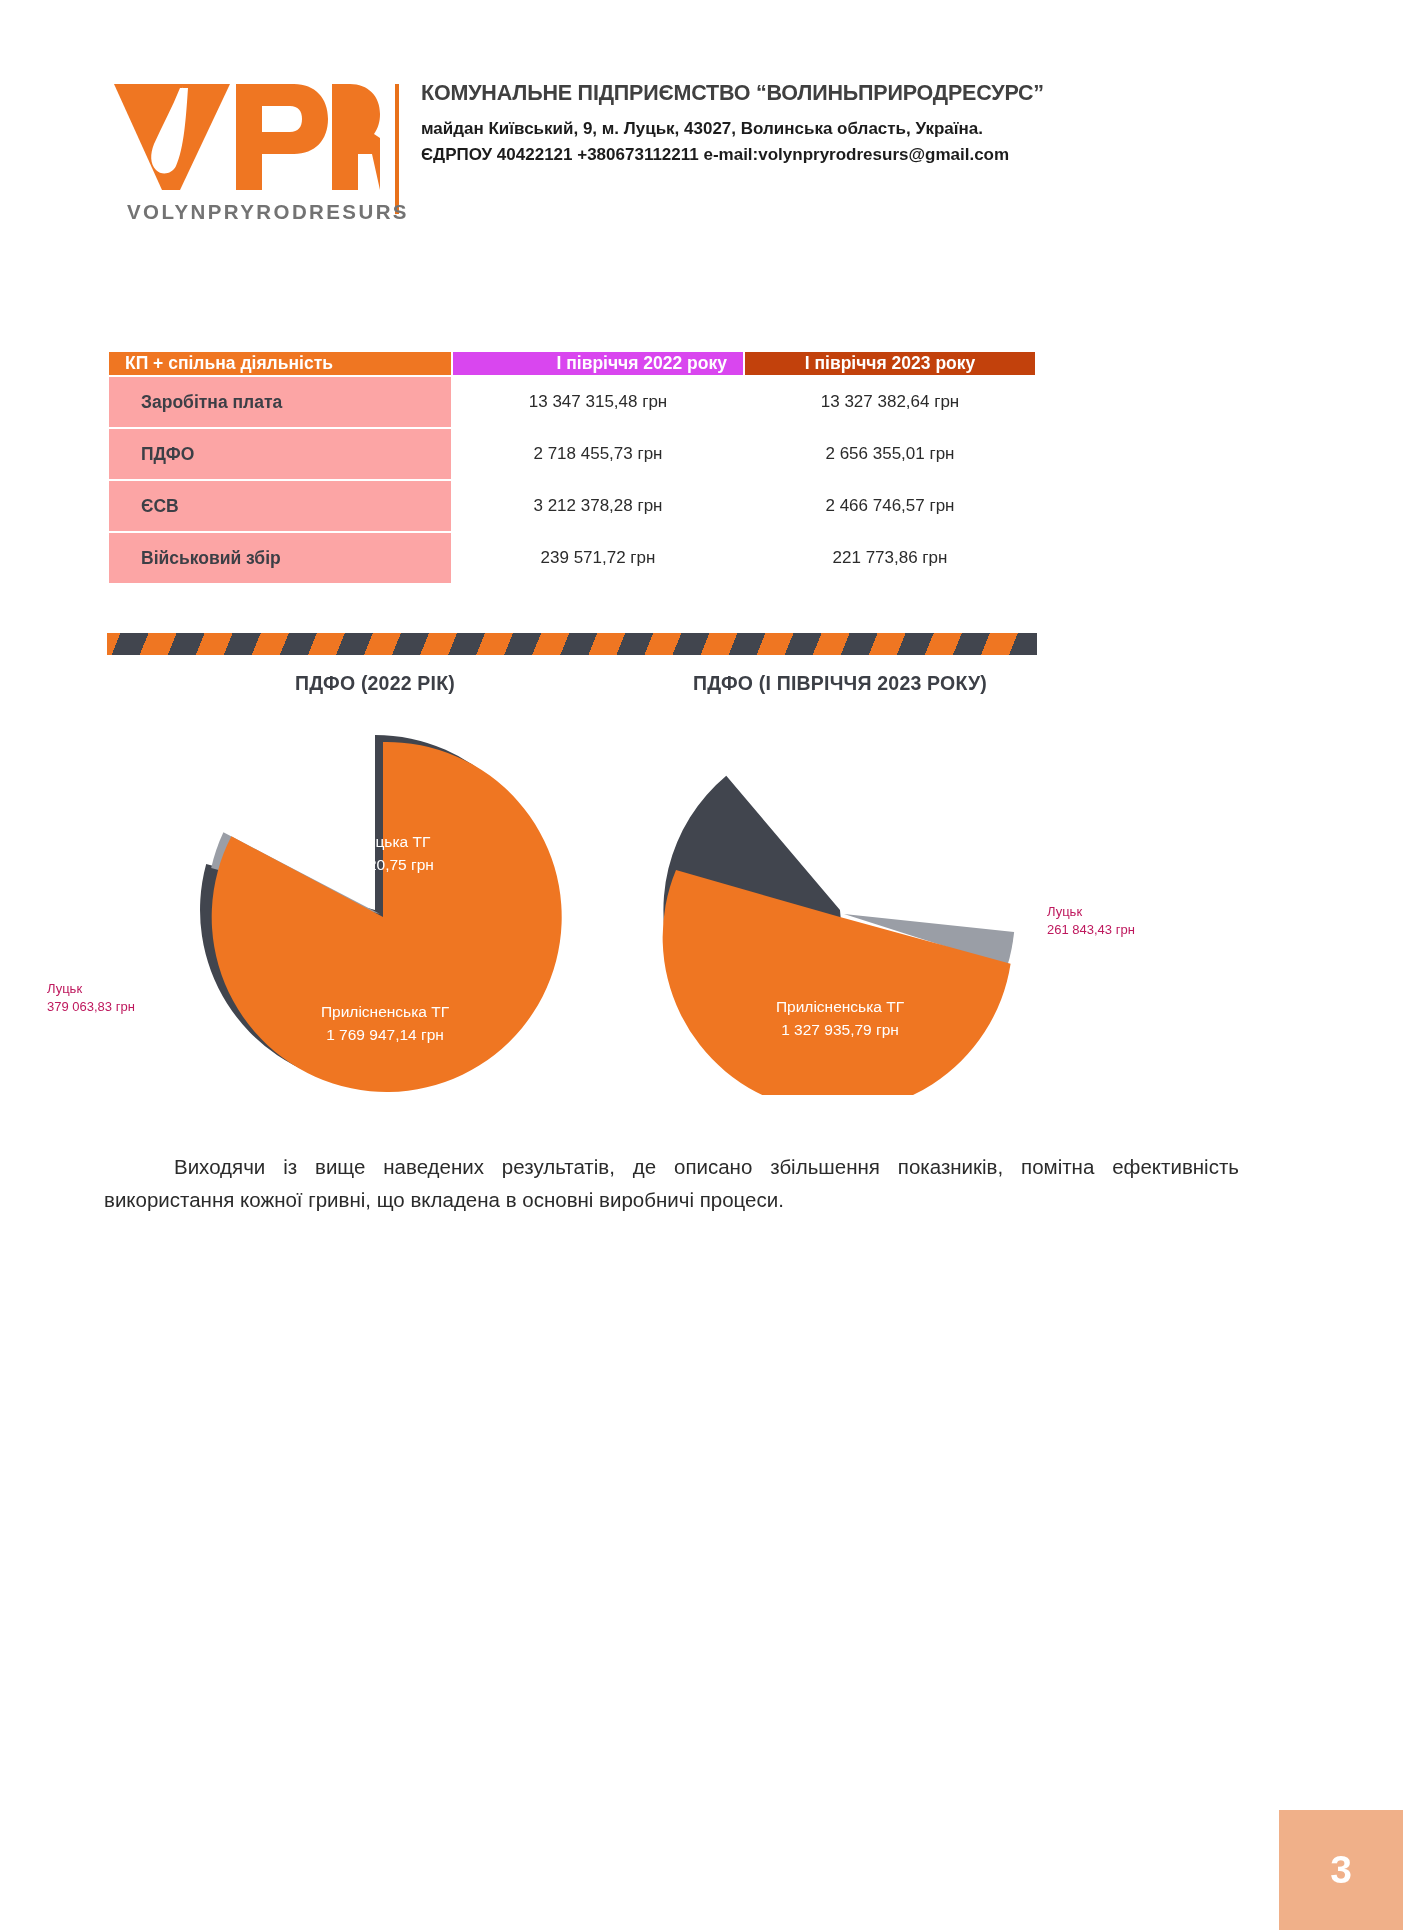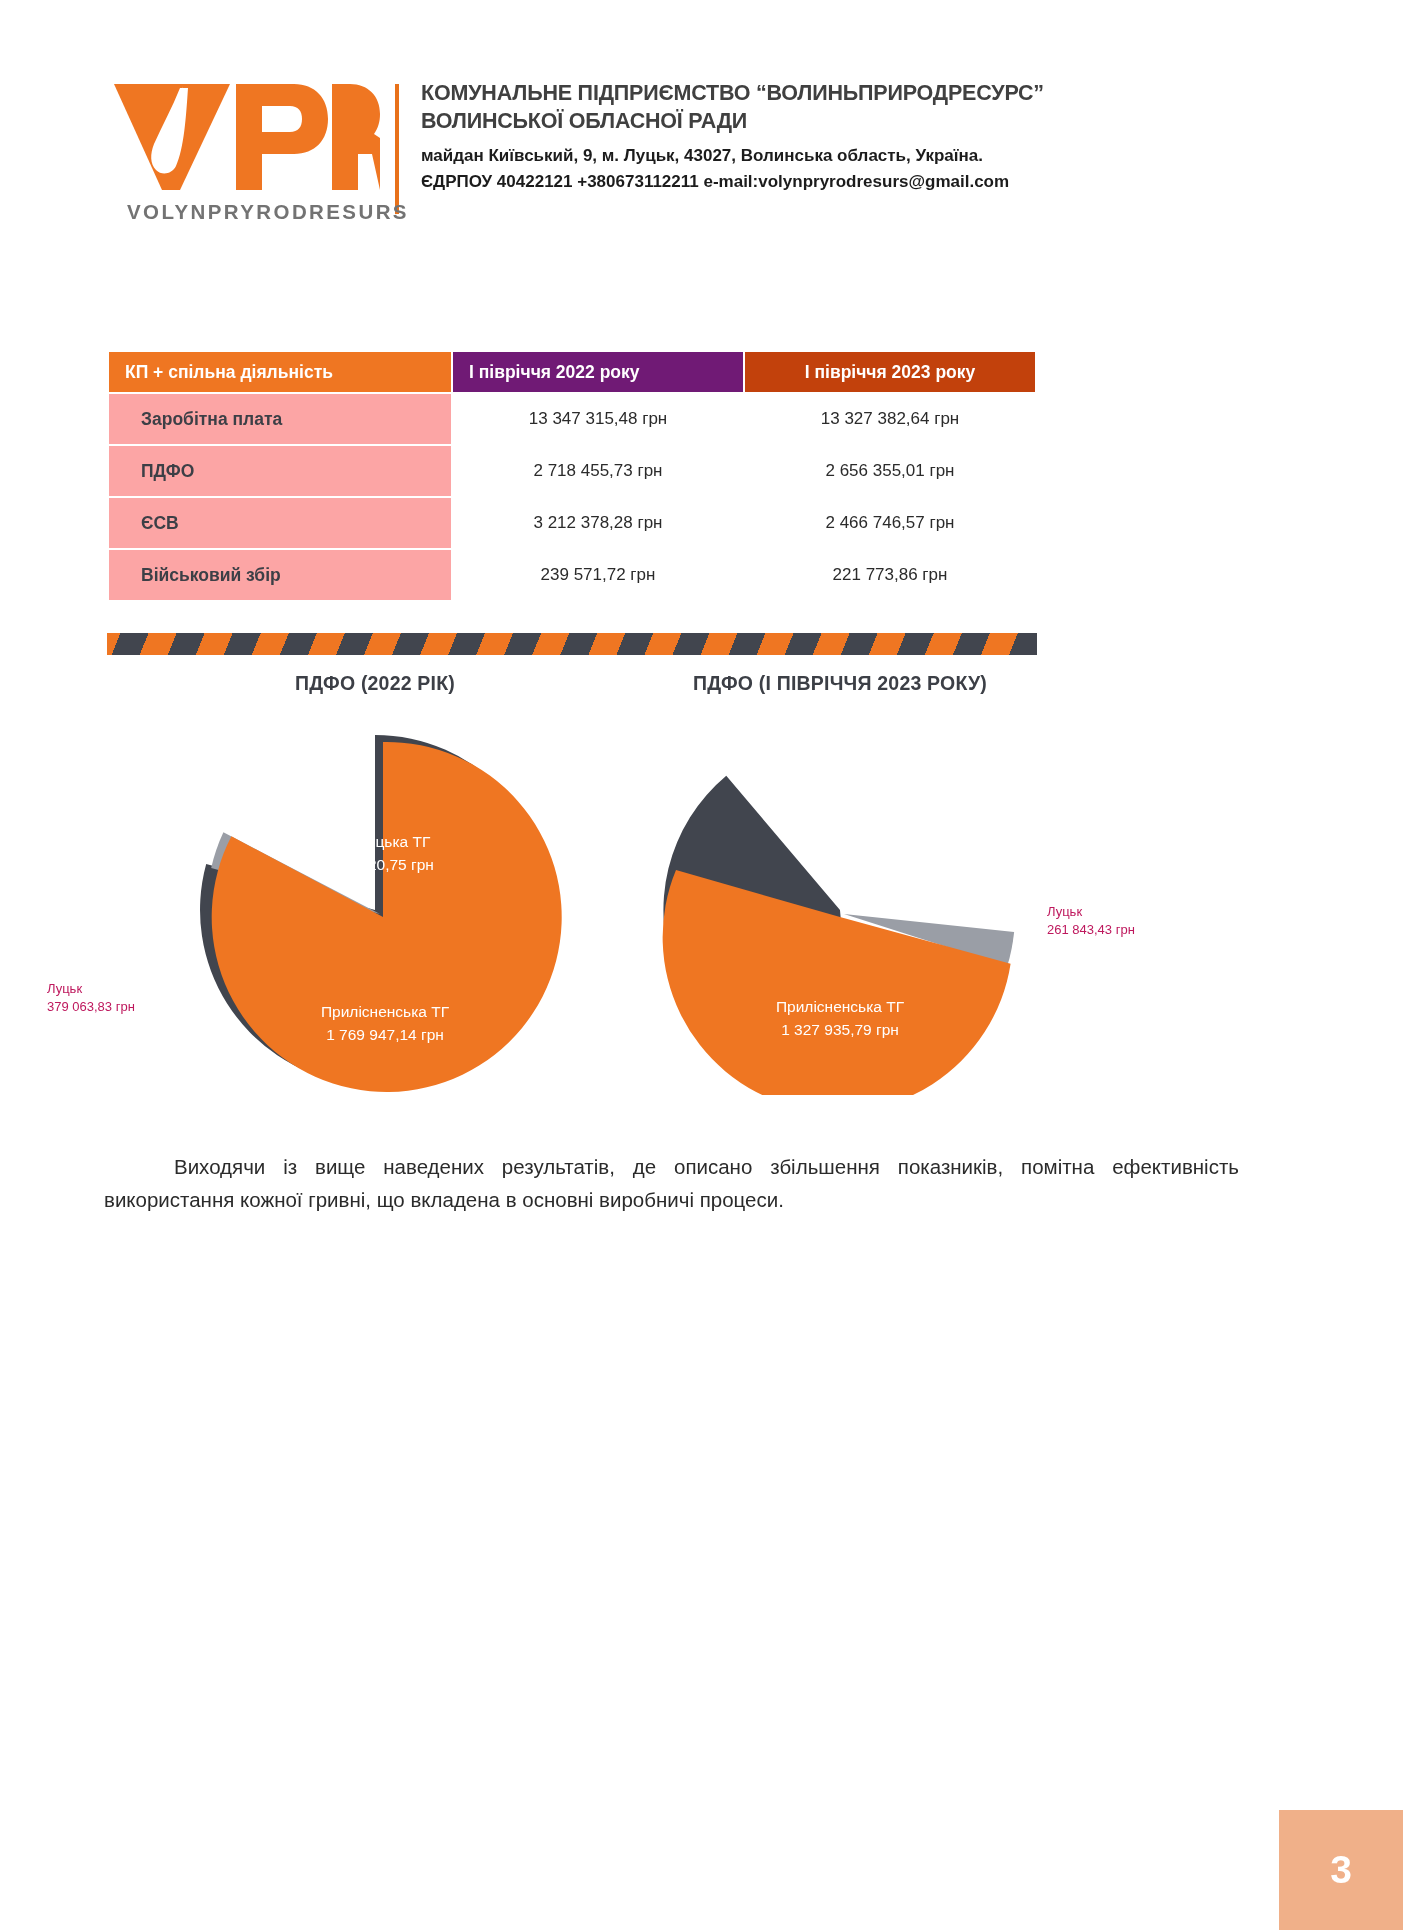--- a/index.html
+++ b/index.html
@@ -87,33 +87,33 @@
   table.summary {
     border-collapse: separate;
     border-spacing: 2px 2px;
     width: 100%;
     table-layout: fixed;
   }
   table.summary th {
     font-size: 17.5px;
     font-weight: 700;
     color: #ffffff;
-    height: 40px;
+    height: 23px;
     padding: 0 16px;
     text-align: left;
     white-space: nowrap;
   }
   table.summary th.hdr-label {
     background: #ef7622;
     width: 310px;
     text-align: left;
   }
   table.summary th.hdr-2022 {
-    background: #701a75;
-    text-align: left;
+    background: #d946ef;
+    text-align: right;
   }
   table.summary th.hdr-2023 {
     background: #c2410c;
     text-align: center;
   }
   table.summary td.row-label {
     background: #fca5a5;
     font-size: 17.5px;
     font-weight: 700;
     color: #3c3f46;
@@ -243,21 +243,20 @@
                  M248,28 L238,28 L238,54 L248,54 Z" fill="#ef7622"></path>
       </svg>
     </div>
     <div class="logo-wordmark">VOLYNPRYRODRESURS</div>
   </div>
 
   <div class="header-rule"></div>
 
   <div class="header-text">
     <div class="org-name">КОМУНАЛЬНЕ ПІДПРИЄМСТВО “ВОЛИНЬПРИРОДРЕСУРС”</div>
-    <div class="org-name">ВОЛИНСЬКОЇ ОБЛАСНОЇ РАДИ</div>
     <div class="org-addr">майдан Київський, 9, м. Луцьк, 43027, Волинська область, Україна.</div>
     <div class="org-addr" style="margin-top:2px">ЄДРПОУ 40422121 +380673112211  e-mail:volynpryrodresurs@gmail.com</div>
   </div>
 </div>
 
 <div class="table-wrap">
   <table class="summary">
     <thead>
       <tr>
         <th class="hdr-label">КП + спільна діяльність</th>

